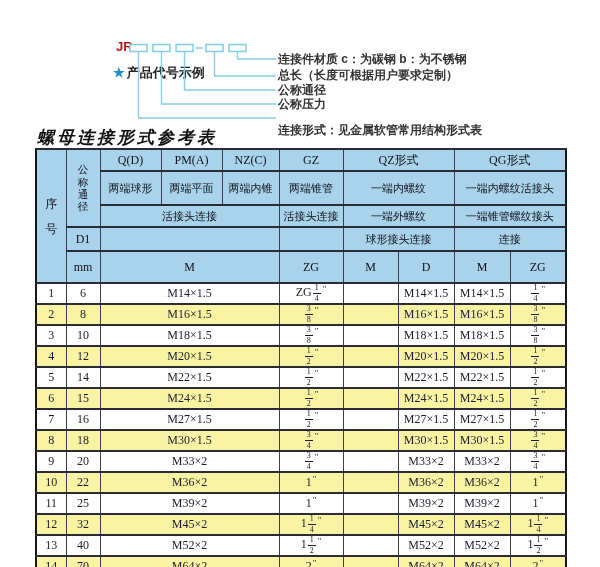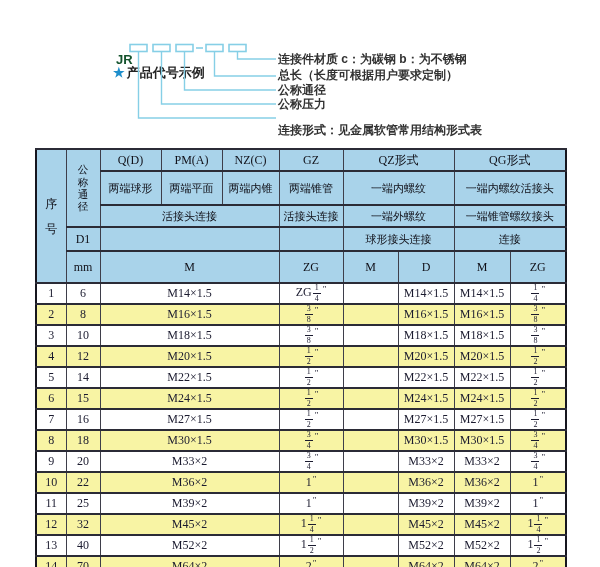--- a/index.html
+++ b/index.html
@@ -1,21 +1,21 @@
 <!DOCTYPE html>
 <html><head>
 <meta charset="utf-8">
 <style>
   html,body{margin:0;padding:0;background:#fff;}
   .page{position:relative;width:600px;height:567px;background:#ffffff;overflow:hidden;
         font-family:"Liberation Sans",sans-serif;}
   
   .diag-heading{position:absolute;left:113px;top:20px;font-size:13px;font-weight:bold;color:#222;margin-top:44px;}
   .diag-heading .star{color:#1f8fcc;margin-right:2px;}
-  .code-prefix{position:absolute;left:116px;top:52px;font-size:13px;font-weight:bold;color:#14532d;}
+  .code-prefix{position:absolute;left:116px;top:39px;font-size:13px;font-weight:bold;color:#b91c1c;}
   .lines-svg{position:absolute;left:0;top:0;pointer-events:none;}
   .code-label{position:absolute;left:278px;font-size:12px;font-weight:bold;color:#333;white-space:nowrap;line-height:14px;}
   
   .tbl-title{position:absolute;left:37px;top:126px;font-size:17px;font-weight:bold;font-style:italic;
              letter-spacing:3px;color:#111;font-family:"DejaVu Serif",serif;}
   
   .tbl{position:absolute;left:35px;top:148px;width:530px;border-collapse:collapse;table-layout:fixed;
        border:2px solid #16161f;color:#1b1b2f;}
   .tbl th,.tbl td{border:1px solid #3e3e4a;border-top:2px solid #2b2b36;border-bottom:2px solid #2b2b36;
        padding:0;text-align:center;vertical-align:middle;font-weight:normal;overflow:hidden;}
@@ -61,20 +61,21 @@
   </svg>
 
   <div id="code-labels">
       <div class="code-label" style="top: 52px;">连接件材质  c：为碳钢  b：为不锈钢</div>
       <div class="code-label" style="top: 68px;">总长（长度可根据用户要求定制）</div>
       <div class="code-label" style="top: 83px;">公称通径</div>
       <div class="code-label" style="top: 97px;">公称压力</div>
       <div class="code-label" style="top: 123px;">连接形式：见金属软管常用结构形式表</div>
     </div>
 
+  <div class="tbl-title">螺母连接形式参考表</div>
 
   <table class="tbl">
     <colgroup>
       <col style="width:30px">
         <col style="width:34px">
         <col style="width:61px">
         <col style="width:61px">
       <col style="width:57px">
         <col style="width:64px">
         <col style="width:55px">

